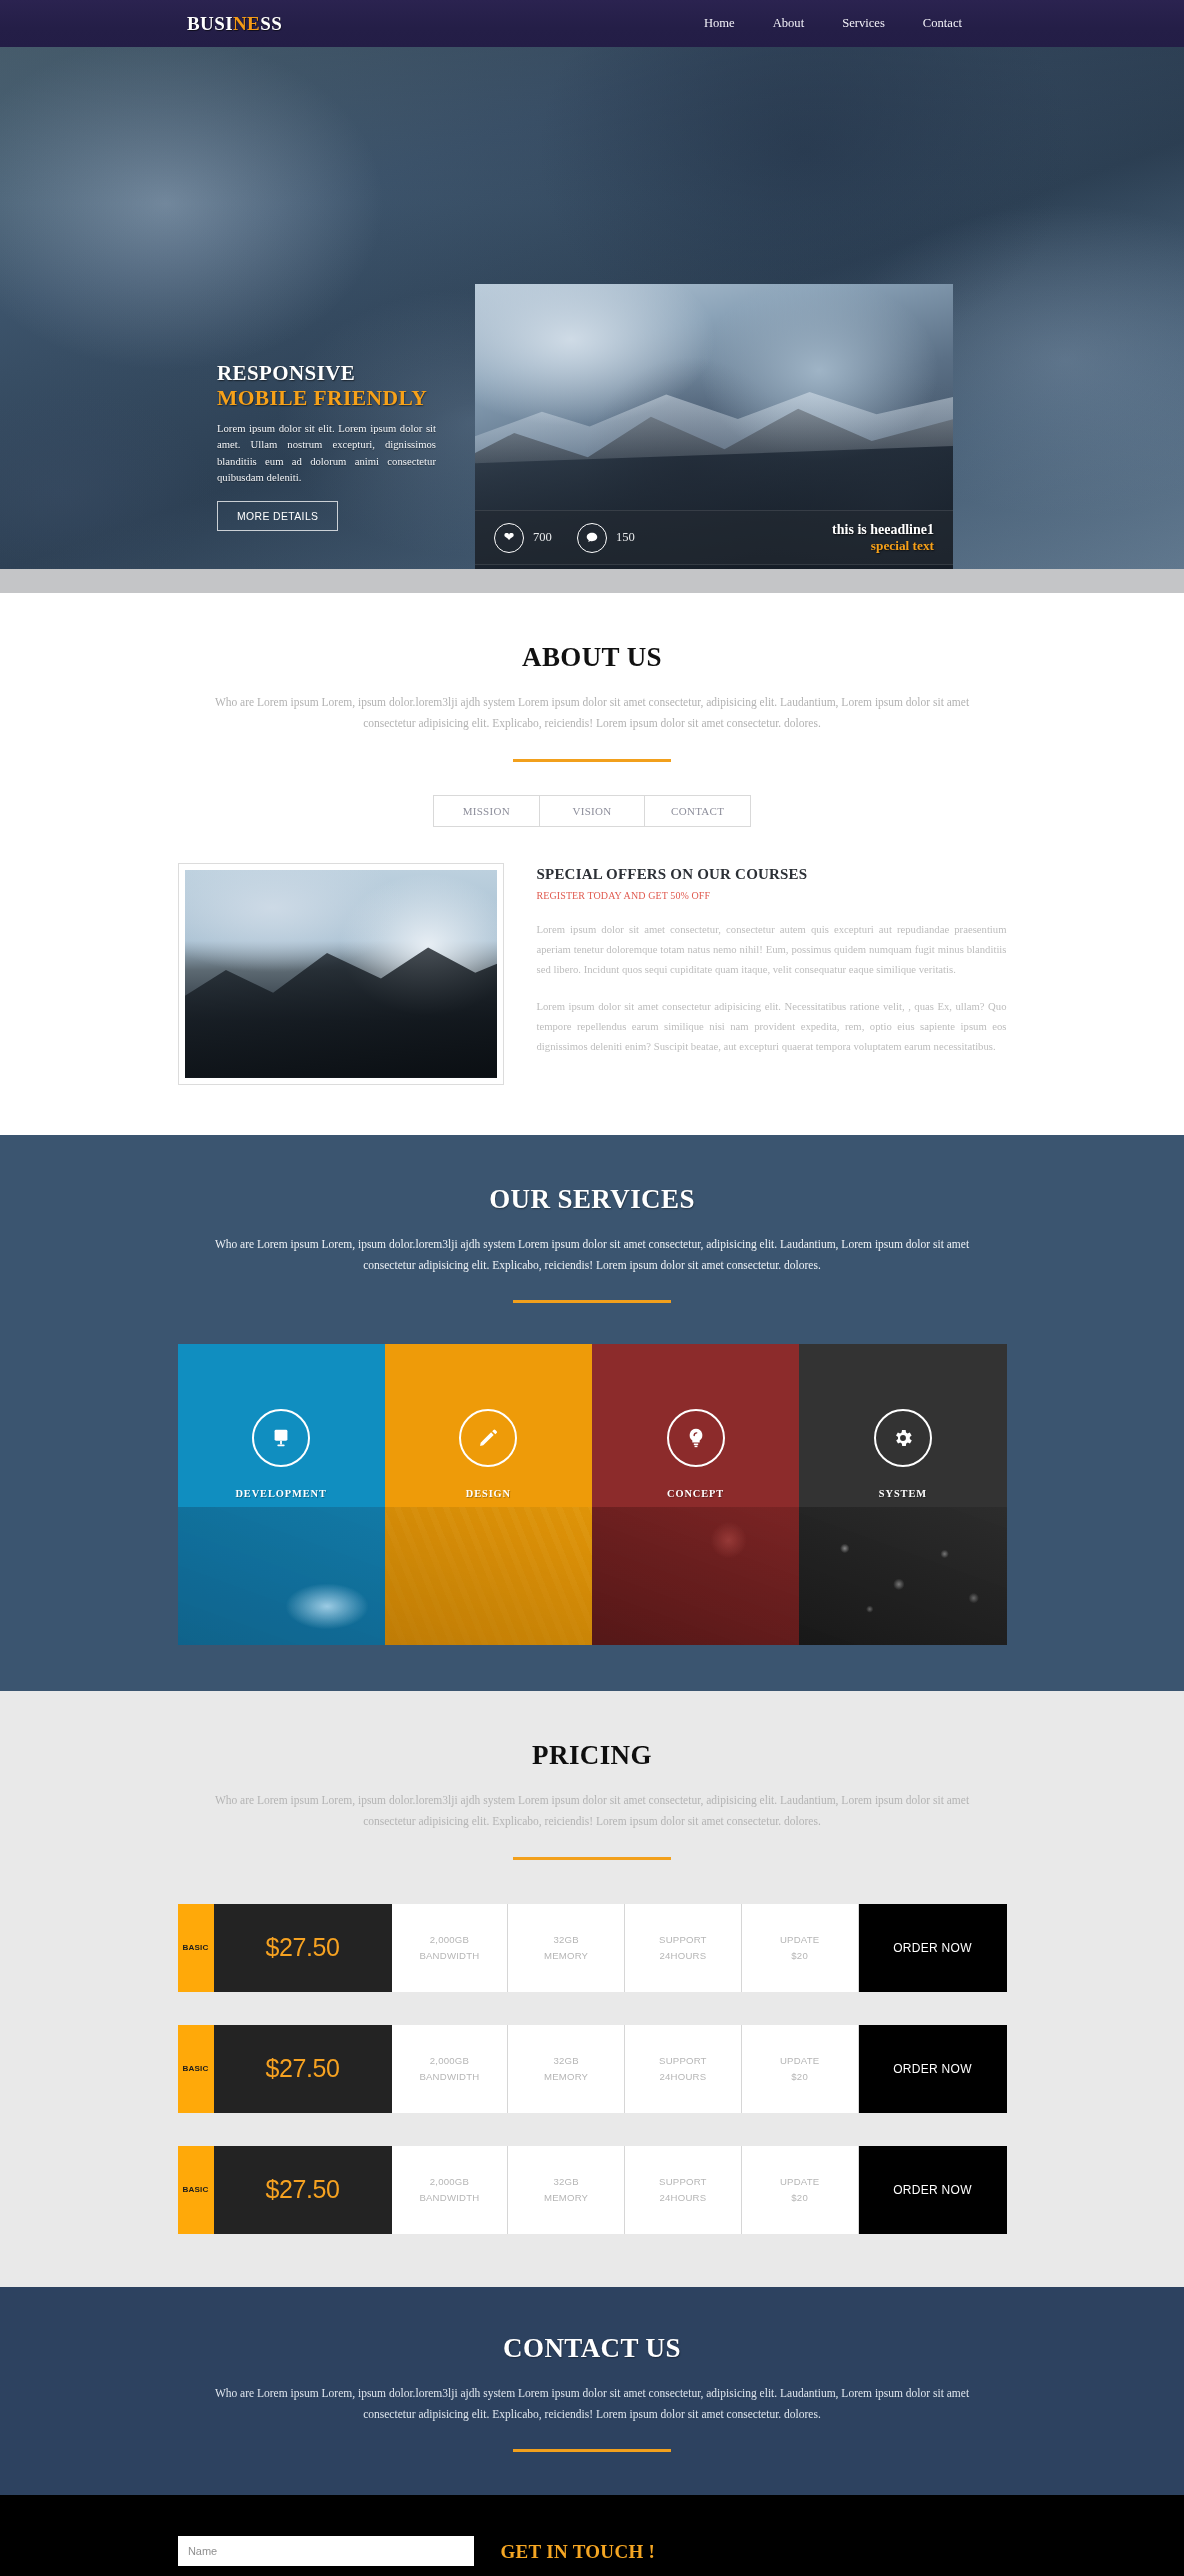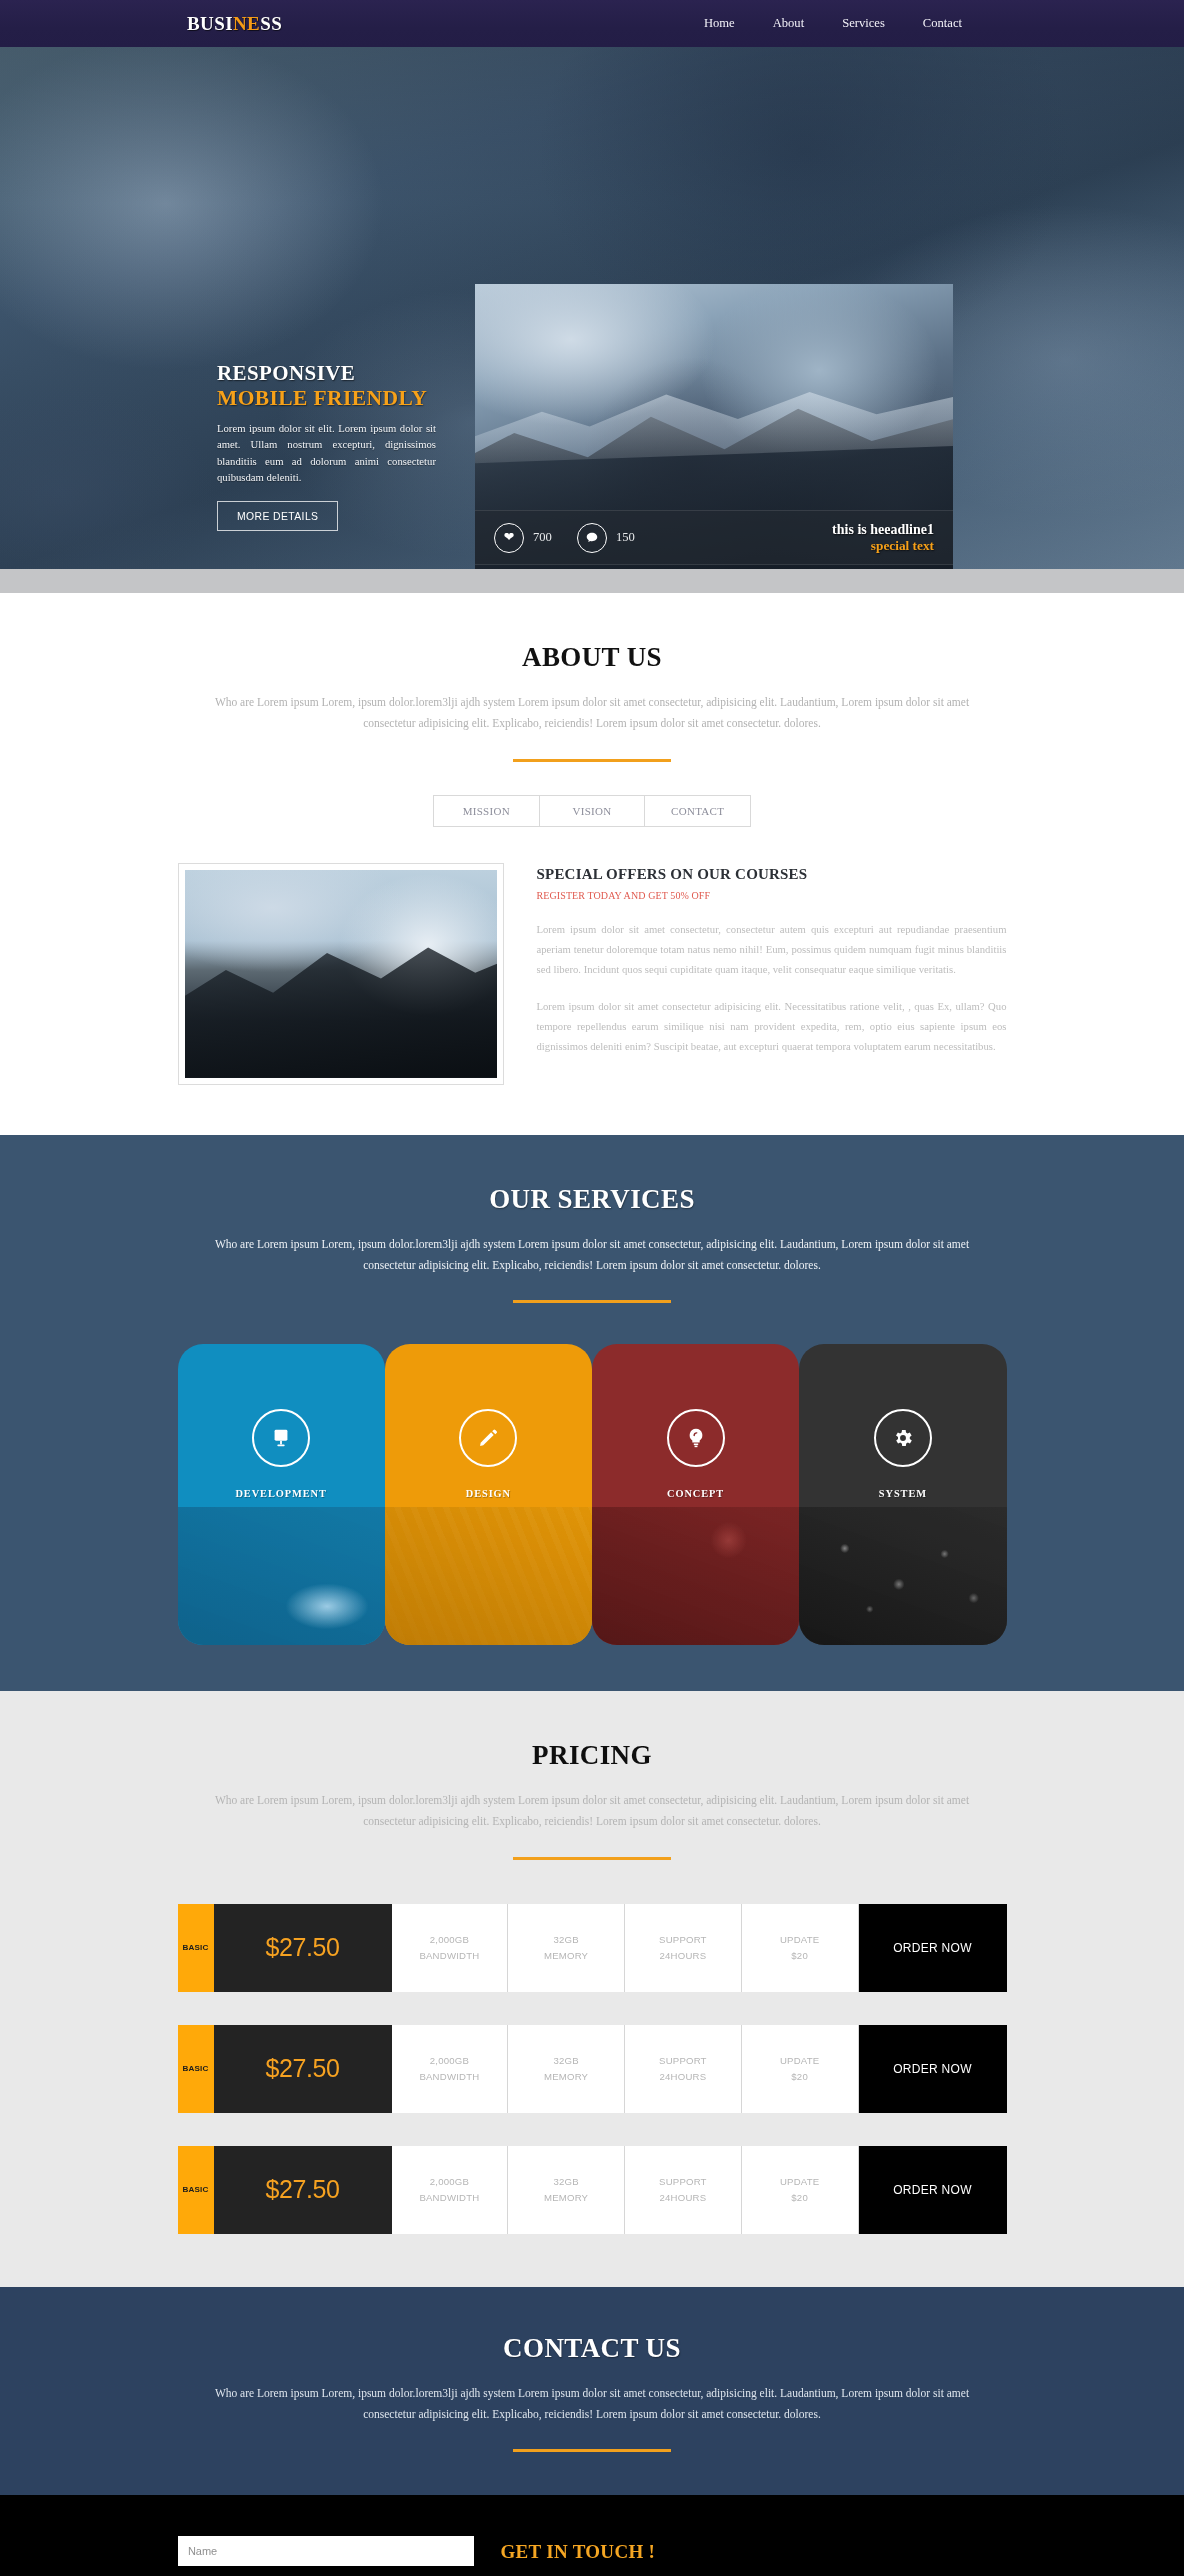--- a/index.html
+++ b/index.html
@@ -264,21 +264,20 @@
 
   .cards {
     width: 829px; margin: 41px auto 0;
     display: flex; justify-content: space-between;
   }
   .card {
     width: 223px; height: 301px;
     position: relative; overflow: hidden;
     display: flex; flex-direction: column; align-items: center;
     cursor: pointer;
-    border-radius: 25px;
   }
   .card-top { padding-top: 65px; position: relative; z-index: 3; display:flex; flex-direction:column; align-items:center; }
   .card-ring {
     width: 58px; height: 58px; border-radius: 50%;
     border: 2.2px solid #fff;
     display: flex; align-items: center; justify-content: center;
     margin-bottom: 21px;
   }
   .card-label {
     color: #fff; font-size: 10.4px; letter-spacing: 0.9px;

